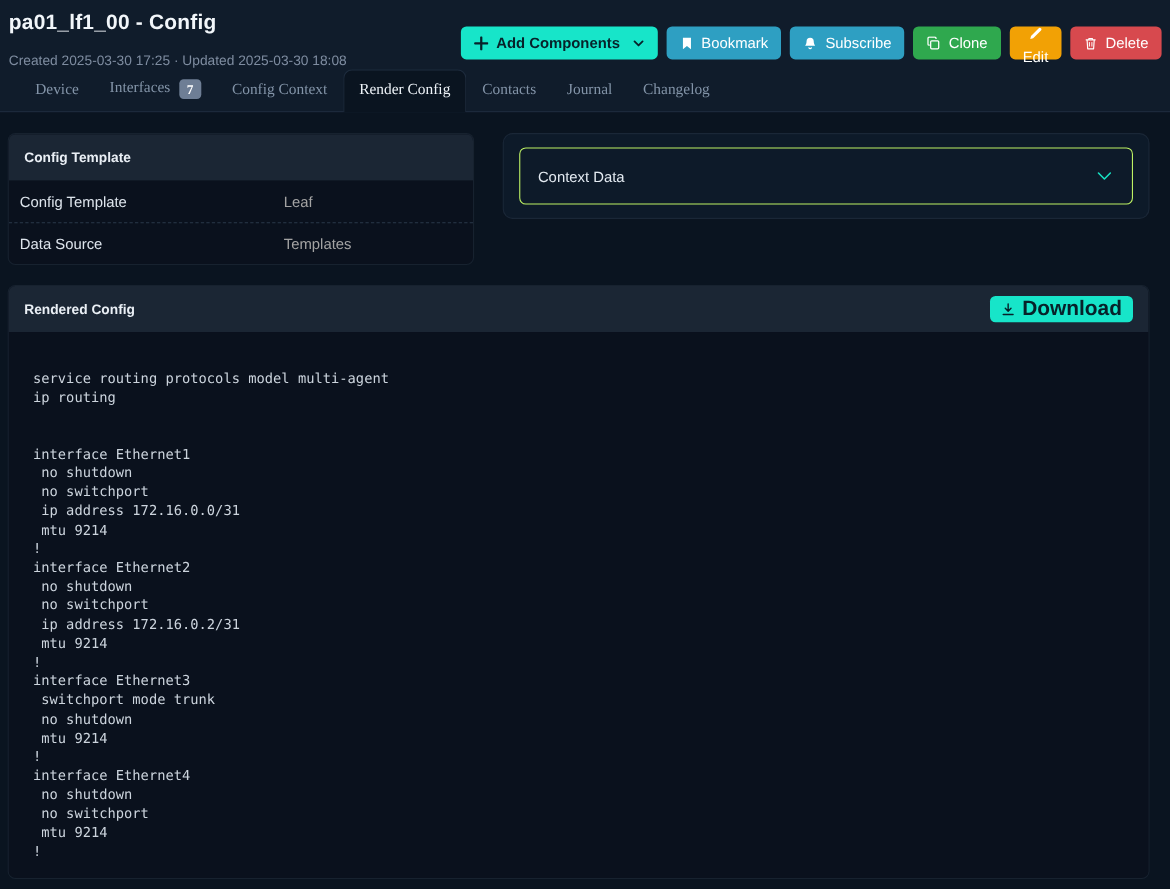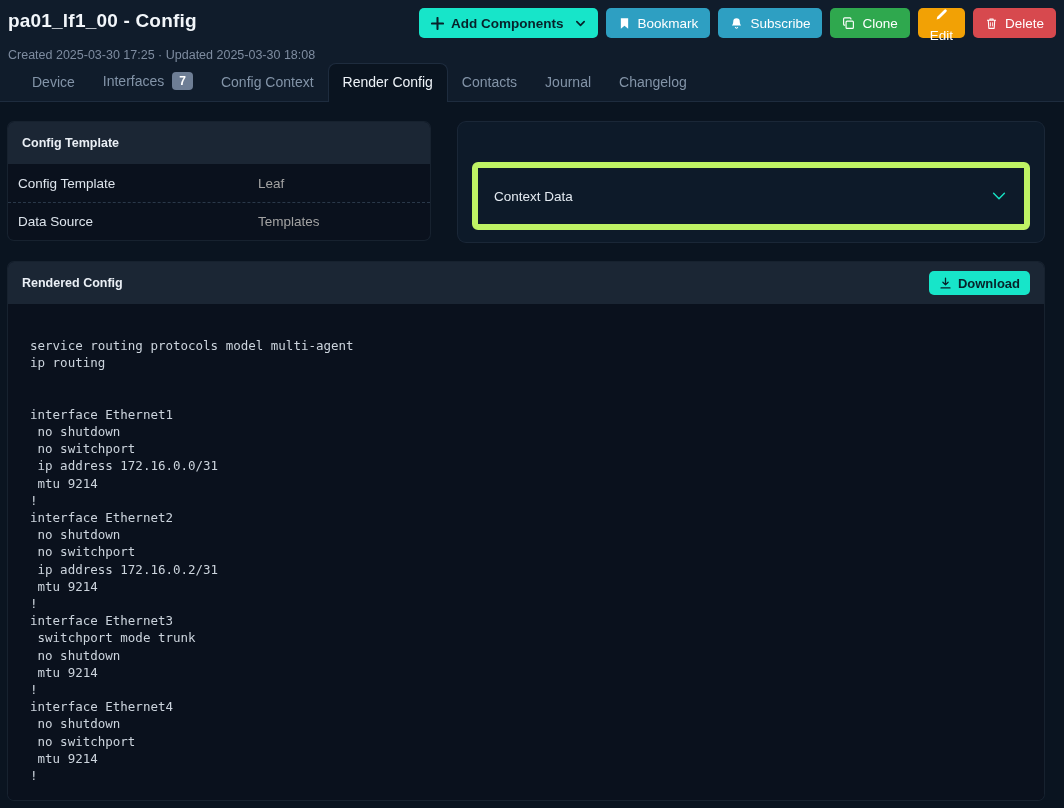--- a/index.html
+++ b/index.html
@@ -13,39 +13,39 @@
 
   
   .header-zone {
     background: #101c2b;
     padding: 8px 8px 0 8px;
     border-bottom: 1px solid #1e2c3e;
   }
   .header-top { position: relative; height: 52px; }
   .page-title { font-size: 19px; font-weight: 700; letter-spacing: .2px; margin: 0; padding-top: 2px; color: #f2f6fa; }
   .page-subtitle { font-size: 12.5px; color: #7e8ca0; margin-top: 16px; }
-  .toolbar { position: absolute; top: 0; right: 0; display: flex; gap: 8px; }
+  .toolbar { position: absolute; top: 16px; right: 0; display: flex; gap: 8px; }
   .btn {
     height: 30px; border: none; border-radius: 5px; cursor: pointer;
     display: inline-flex; align-items: center; gap: 7px; padding: 0 12px;
     font-family: "Liberation Sans", sans-serif; font-size: 13.5px; font-weight: 500;
   }
   .btn svg { flex: 0 0 auto; }
   .btn-teal   { background: #17e5c9; color: #07222a; font-weight: 600; }
   .btn-blue   { background: #2e9fc2; color: #ffffff; }
   .btn-green  { background: #2fa84e; color: #ffffff; }
   .btn-yellow { background: #f2a105; color: #ffffff; flex-direction: column; }
   .btn-red    { background: #d7494e; color: #ffffff; }
   .btn .caret { margin-left: 4px; }
 
   
   .tabs { display: flex; align-items: flex-end; padding-left: 10px; margin-top: 2px; }
   .tab {
     padding: 10px 14px 11px 14px; font-size: 14px; color: #8394a8;
-    cursor: pointer; display: flex; align-items: center; gap: 8px; white-space: nowrap;
+    cursor: pointer; display: flex; align-items: center; gap: 8px; white-space: nowrap; font-family: Liberation Serif, serif;
   }
   .tab.active {
     background: #0a1420; color: #eef3f8;
     border: 1px solid #1e2c3e; border-bottom: none;
     border-radius: 8px 8px 0 0; margin-bottom: -1px; padding-bottom: 12px;
   }
   .tab-badge {
     background: #6e7e95; color: #ffffff; font-size: 12px; font-weight: 600;
     border-radius: 4px; padding: 2px 7px; line-height: 14px;
   }
@@ -68,30 +68,30 @@
   .attr-row { display: flex; align-items: center; height: 38px; font-size: 13.5px; }
   .attr-row + .attr-row { border-top: 1px dashed #2a3849; }
   .attr-label { width: 250px; padding-left: 10px; color: #dde4ec; }
   .attr-value a { color: #a3a3a3; text-decoration: none; }
 
   .card-context {
     flex: 1; background: #0d1a29; border-radius: 8px; padding: 12px 14px;
     box-shadow: 0 0 0 1px #1a2737;
   }
   .accordion-item {
-    border: 6px solid #bef264; border-radius: 6px; height: 68px;
+    border: 1px solid #bef264; border-radius: 6px; height: 52px;
     display: flex; align-items: center; justify-content: space-between;
-    padding: 0 16px; cursor: pointer; margin-top: 28px;
+    padding: 0 16px; cursor: pointer;
   }
   .accordion-title { font-size: 13.5px; color: #e3eaf1; }
   .accordion-chevron { color: #17e1c3; display: flex; }
 
   .card-rendered { width: 100%; }
   .btn-download {
-    height: 24px; padding: 0 10px; font-size: 13px; gap: 6px; font-weight: 600;
+    height: 24px; padding: 0 10px; font-size: 19px; gap: 6px; font-weight: 600;
   }
   .rendered-body { background: #0a111d; }
   pre.config-text {
     margin: 0; padding: 33px 16px 16px 22px;
     font-family: "DejaVu Sans Mono", monospace;
     font-size: 12.5px; line-height: 17.2px; color: #ccd4dd;
     white-space: pre;
   }
 </style>
 </head>

